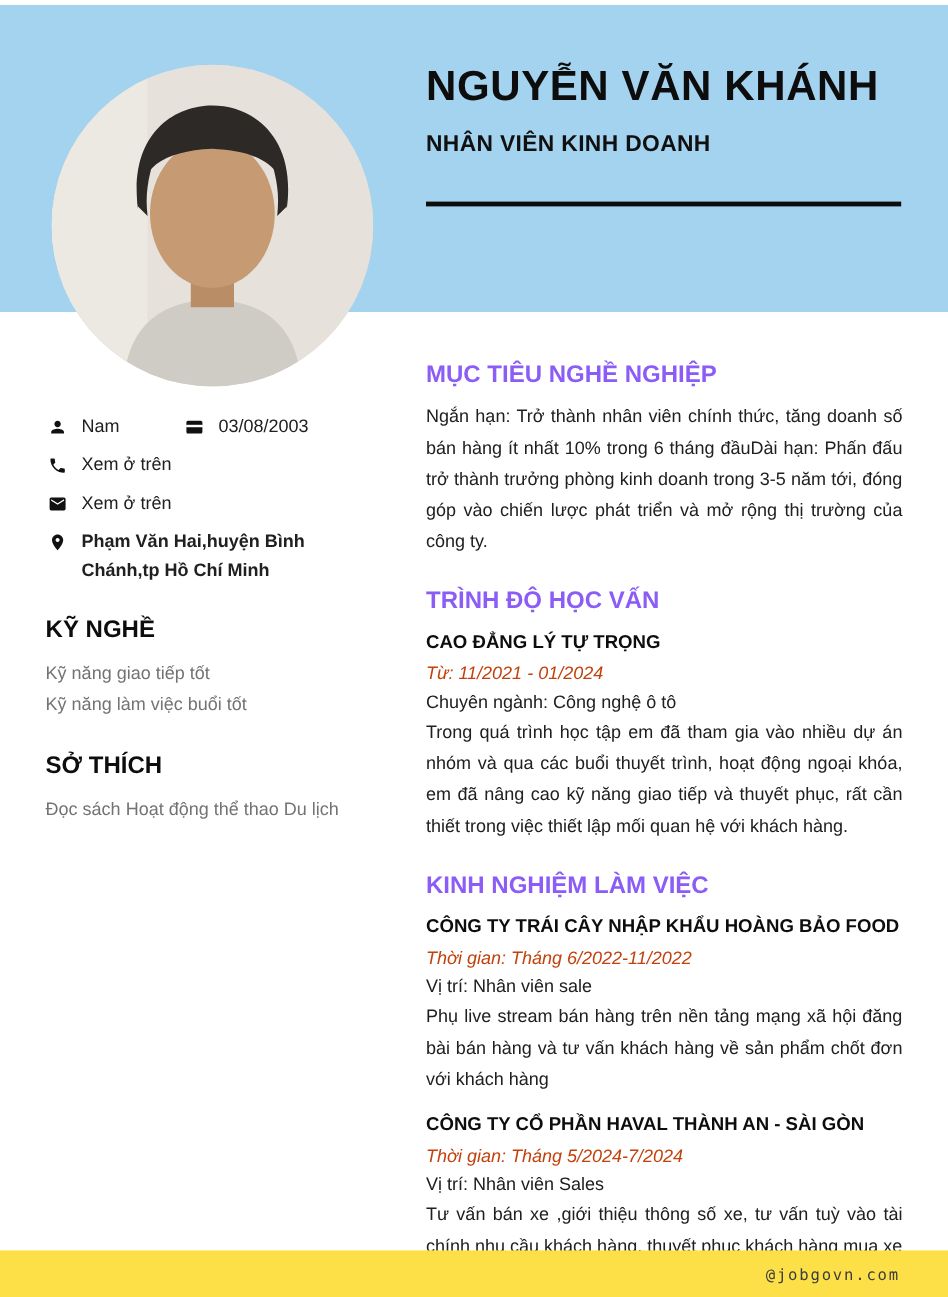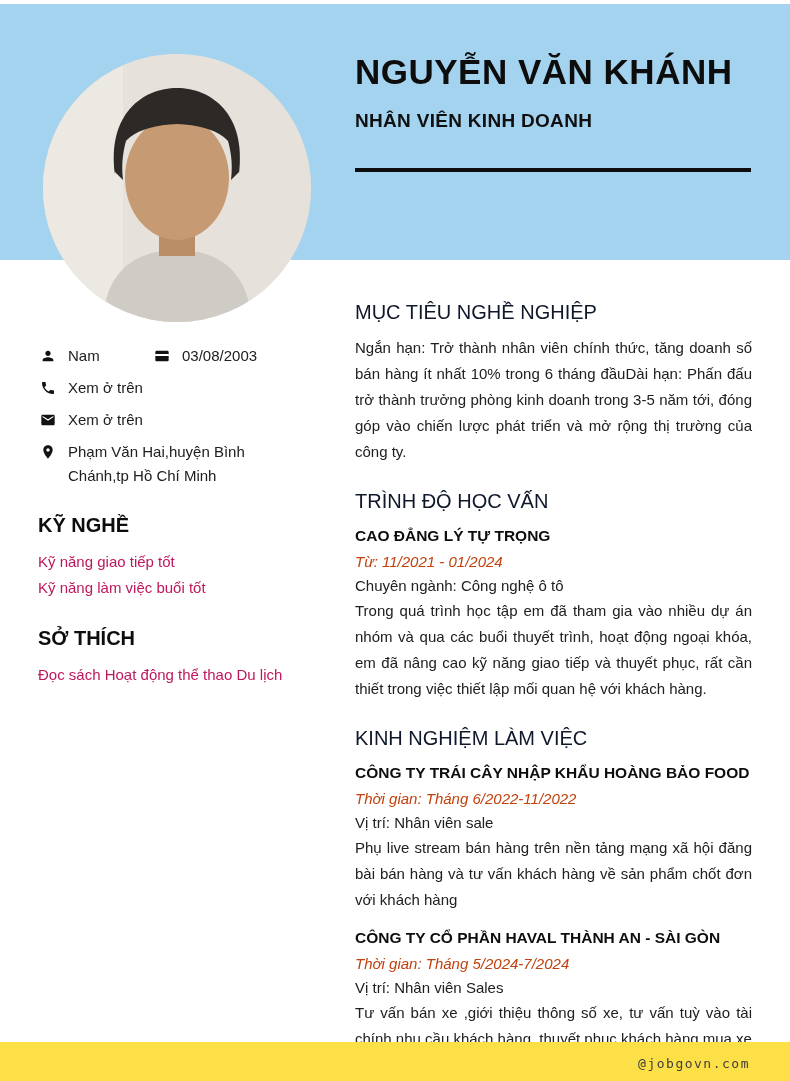--- a/index.html
+++ b/index.html
@@ -86,43 +86,43 @@
     color: #202020;
   }
   .info-pair { display: flex; align-items: flex-start; }
   .info-pair.first { width: 114px; }
   .icon-box {
     width: 16px; height: 16px;
     margin: 4px 12px 0 2px;
     flex: 0 0 auto;
   }
   .icon-box svg { display: block; width: 16px; height: 16px; fill: #111111; }
-  .addr-text { max-width: 200px; }
+  .addr-text { max-width: 200px; font-weight: bold; }
   .side-heading {
     font-size: 20px;
     font-weight: 700;
     color: #0d0d0d;
     margin-top: 26px;
     margin-bottom: 12px;
   }
   .side-item {
     font-size: 15px;
     line-height: 26px;
-    color: #be185d;
+    color: #737373;
   }
   
   .right-col {
     position: absolute;
     left: 355px; top: 294px;
     width: 397px;
   }
   .section-heading {
     font-size: 20px;
-    font-weight: 400;
-    color: #0f172a;
+    font-weight: 700;
+    color: #8b5cf6;
     line-height: 28px;
     margin-bottom: 9px;
   }
   .section { margin-bottom: 22px; }
   .para {
     font-size: 15px;
     line-height: 26px;
     text-align: justify;
     color: #202020;
   }

